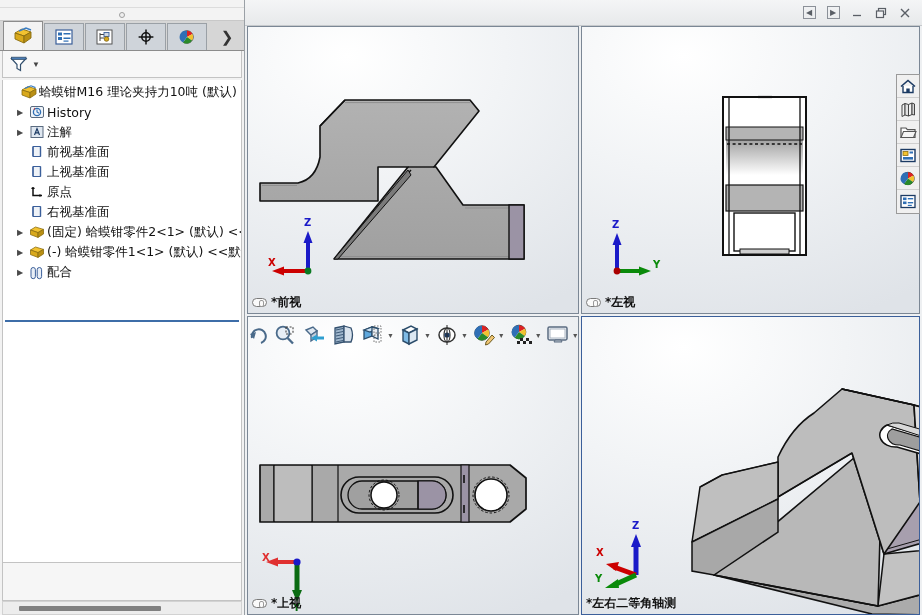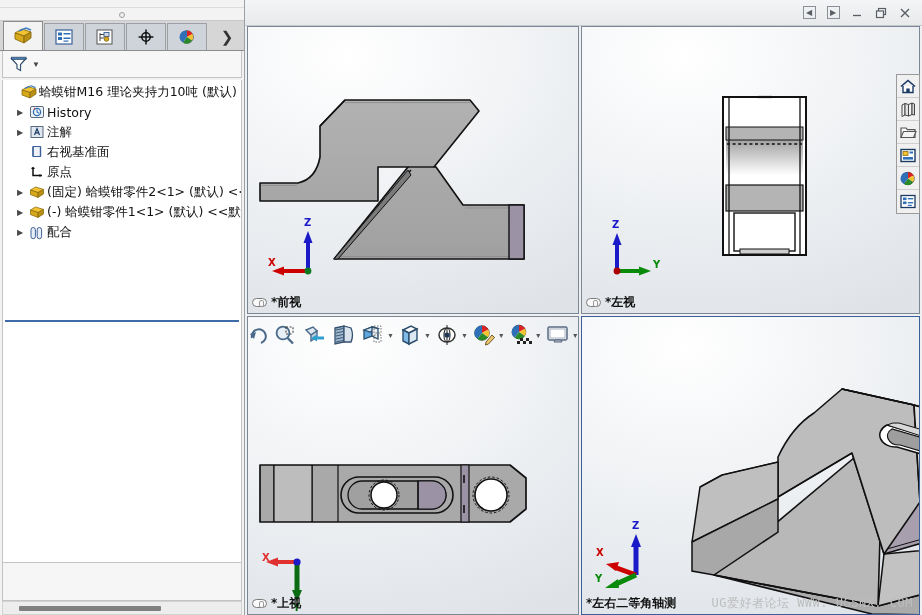--- a/index.html
+++ b/index.html
@@ -291,44 +291,66 @@
         <span class="expander">▶</span>
         <span class="ticon">
           <svg width="18" height="16" viewBox="0 0 18 16">
             <rect x="3" y="2.5" width="12" height="11" fill="#dfe7f0" stroke="#5a6b80" stroke-width="1"></rect>
             <path d="M6.5 11 L9 4.6 L11.5 11 M7.5 8.8 L10.5 8.8" stroke="#1b3a63" stroke-width="1.2" fill="none"></path>
           </svg>
         </span>
         <span class="tlabel">注解</span>
       </div>
 
-
-
       <div class="tnode depth2">
         <span class="expander"></span>
         <span class="ticon">
           <svg width="18" height="16" viewBox="0 0 18 16">
             <path d="M5 2.5 L12.5 2.5 L12.5 12.5 L5 12.5 Z" fill="#eef2f7" stroke="#3b5f9a" stroke-width="1"></path>
             <path d="M5 2.5 L5 12.5" stroke="#3b5f9a" stroke-width="1.4"></path>
             <path d="M12.5 2.5 L12.5 12.5" stroke="#3b5f9a" stroke-width="1.4"></path>
           </svg>
         </span>
-        <span class="tlabel">右视基准面</span>
+        <span class="tlabel">前视基准面</span>
+      </div>
+
+      <div class="tnode depth2">
+        <span class="expander"></span>
+        <span class="ticon">
+          <svg width="18" height="16" viewBox="0 0 18 16">
+            <path d="M5 2.5 L12.5 2.5 L12.5 12.5 L5 12.5 Z" fill="#eef2f7" stroke="#3b5f9a" stroke-width="1"></path>
+            <path d="M5 2.5 L5 12.5" stroke="#3b5f9a" stroke-width="1.4"></path>
+            <path d="M12.5 2.5 L12.5 12.5" stroke="#3b5f9a" stroke-width="1.4"></path>
+          </svg>
+        </span>
+        <span class="tlabel">上视基准面</span>
       </div>
 
       <div class="tnode depth2">
         <span class="expander"></span>
         <span class="ticon">
           <svg width="18" height="16" viewBox="0 0 18 16">
             <path d="M5 3 L5 11.5 L14 11.5" stroke="#111" stroke-width="1.5" fill="none"></path>
             <path d="M14 11.5 L11.5 10 L11.5 13 Z" fill="#111"></path>
             <path d="M3.4 4.4 L6.6 4.4" stroke="#111" stroke-width="1.3"></path>
           </svg>
         </span>
         <span class="tlabel">原点</span>
+      </div>
+
+      <div class="tnode depth2">
+        <span class="expander"></span>
+        <span class="ticon">
+          <svg width="18" height="16" viewBox="0 0 18 16">
+            <path d="M5 2.5 L12.5 2.5 L12.5 12.5 L5 12.5 Z" fill="#eef2f7" stroke="#3b5f9a" stroke-width="1"></path>
+            <path d="M5 2.5 L5 12.5" stroke="#3b5f9a" stroke-width="1.4"></path>
+            <path d="M12.5 2.5 L12.5 12.5" stroke="#3b5f9a" stroke-width="1.4"></path>
+          </svg>
+        </span>
+        <span class="tlabel">右视基准面</span>
       </div>
 
       <div class="tnode depth2">
         <span class="expander">▶</span>
         <span class="ticon">
           <svg width="18" height="16" viewBox="0 0 18 16">
             <path d="M2.5 6 L7.5 3 L15.5 5.4 L10 8.6 Z" fill="#f2c230" stroke="#8a6d10" stroke-width=".8"></path>
             <path d="M2.5 6 L2.5 10.6 L10 13.4 L10 8.6 Z" fill="#d9a91c" stroke="#8a6d10" stroke-width=".8"></path>
             <path d="M10 8.6 L15.5 5.4 L15.5 10 L10 13.4 Z" fill="#b98f14" stroke="#8a6d10" stroke-width=".8"></path>
           </svg>
@@ -590,21 +612,20 @@
             <path d="M11 71 L24 62 L25 71 Z" fill="#0a8a0a"></path>
           </svg>
           <span class="axlabel" style="left:38px; top:3px; color:#1a1ac8;">Z</span>
           <span class="axlabel" style="left:2px; top:30px; color:#cc0000;">X</span>
           <span class="axlabel" style="left:1px; top:56px; color:#0a8a0a;">Y</span>
         </div>
 
         <div class="vp-label">
           <span>*左右二等角轴测</span>
         </div>
-        <div class="watermark">UG爱好者论坛  WWW. UGSNX. COM</div>
       </div>
 
       <div class="hud">
 
         <div class="hud-item">
           <svg width="22" height="26" viewBox="0 0 22 26">
             <path d="M4 16 a7 7 0 1 1 9 5" fill="none" stroke="#4a6a8a" stroke-width="2"></path>
             <path d="M2 12 L8 10 L6 17 Z" fill="#4a6a8a"></path>
           </svg>
         </div>

